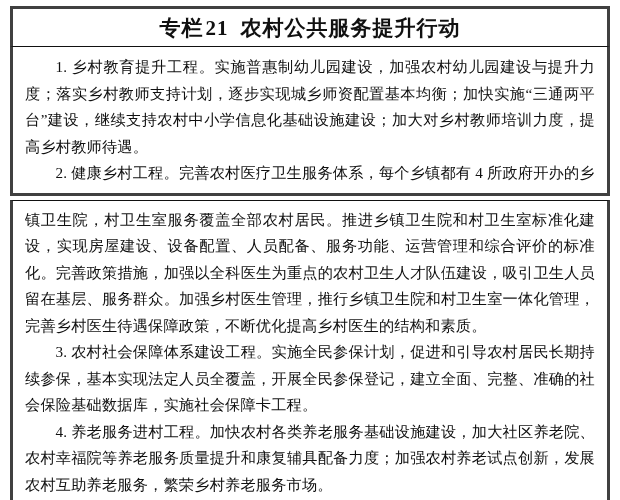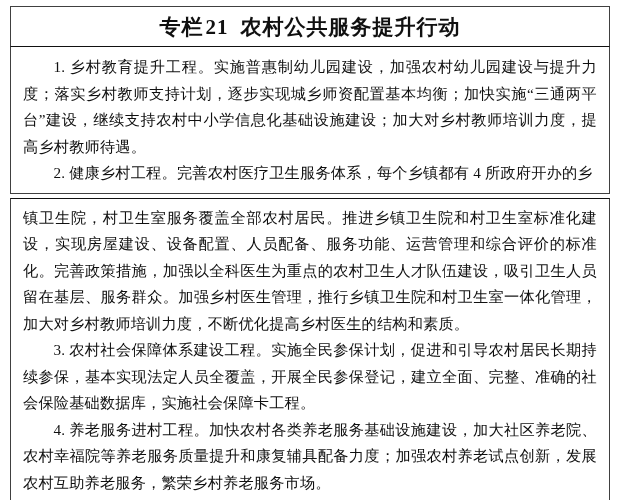--- a/index.html
+++ b/index.html
@@ -15,21 +15,21 @@
     overflow: hidden;
   }
   .page {
     position: relative;
     width: 620px;
     height: 500px;
     box-sizing: border-box;
     padding: 6px 10px 0 10px;
   }
   .box {
-    border: 1px solid #404040;
+    border: 3px solid #404040;
     box-sizing: border-box;
     padding: 0;
   }
   .title-box {
     height: 40px;
     display: flex;
     align-items: center;
     justify-content: center;
     border-bottom: none;
   }
@@ -76,18 +76,18 @@
       <span>专栏</span><span class="num">21</span><span>农村公共服务提升行动</span>
     </div>
   </div>
 
   <div class="box body-box">
     <p class="para">1. 乡村教育提升工程。实施普惠制幼儿园建设，加强农村幼儿园建设与提升力度；落实乡村教师支持计划，逐步实现城乡师资配置基本均衡；加快实施“三通两平台”建设，继续支持农村中小学信息化基础设施建设；加大对乡村教师培训力度，提高乡村教师待遇。</p>
     <p class="para">2. 健康乡村工程。完善农村医疗卫生服务体系，每个乡镇都有 4 所政府开办的乡</p>
   </div>
 
   <div class="box body-box second">
-    <p class="para cont">镇卫生院，村卫生室服务覆盖全部农村居民。推进乡镇卫生院和村卫生室标准化建设，实现房屋建设、设备配置、人员配备、服务功能、运营管理和综合评价的标准化。完善政策措施，加强以全科医生为重点的农村卫生人才队伍建设，吸引卫生人员留在基层、服务群众。加强乡村医生管理，推行乡镇卫生院和村卫生室一体化管理，加大对乡村教师培训力度，不断优化提高乡村医生的结构和素质。</p>
+    <p class="para cont">镇卫生院，村卫生室服务覆盖全部农村居民。推进乡镇卫生院和村卫生室标准化建设，实现房屋建设、设备配置、人员配备、服务功能、运营管理和综合评价的标准化。完善政策措施，加强以全科医生为重点的农村卫生人才队伍建设，吸引卫生人员留在基层、服务群众。加强乡村医生管理，推行乡镇卫生院和村卫生室一体化管理，完善乡村医生待遇保障政策，不断优化提高乡村医生的结构和素质。</p>
     <p class="para">3. 农村社会保障体系建设工程。实施全民参保计划，促进和引导农村居民长期持续参保，基本实现法定人员全覆盖，开展全民参保登记，建立全面、完整、准确的社会保险基础数据库，实施社会保障卡工程。</p>
     <p class="para">4. 养老服务进村工程。加快农村各类养老服务基础设施建设，加大社区养老院、农村幸福院等养老服务质量提升和康复辅具配备力度；加强农村养老试点创新，发展农村互助养老服务，繁荣乡村养老服务市场。</p>
   </div>
 
 </div>
 
 </body></html>

